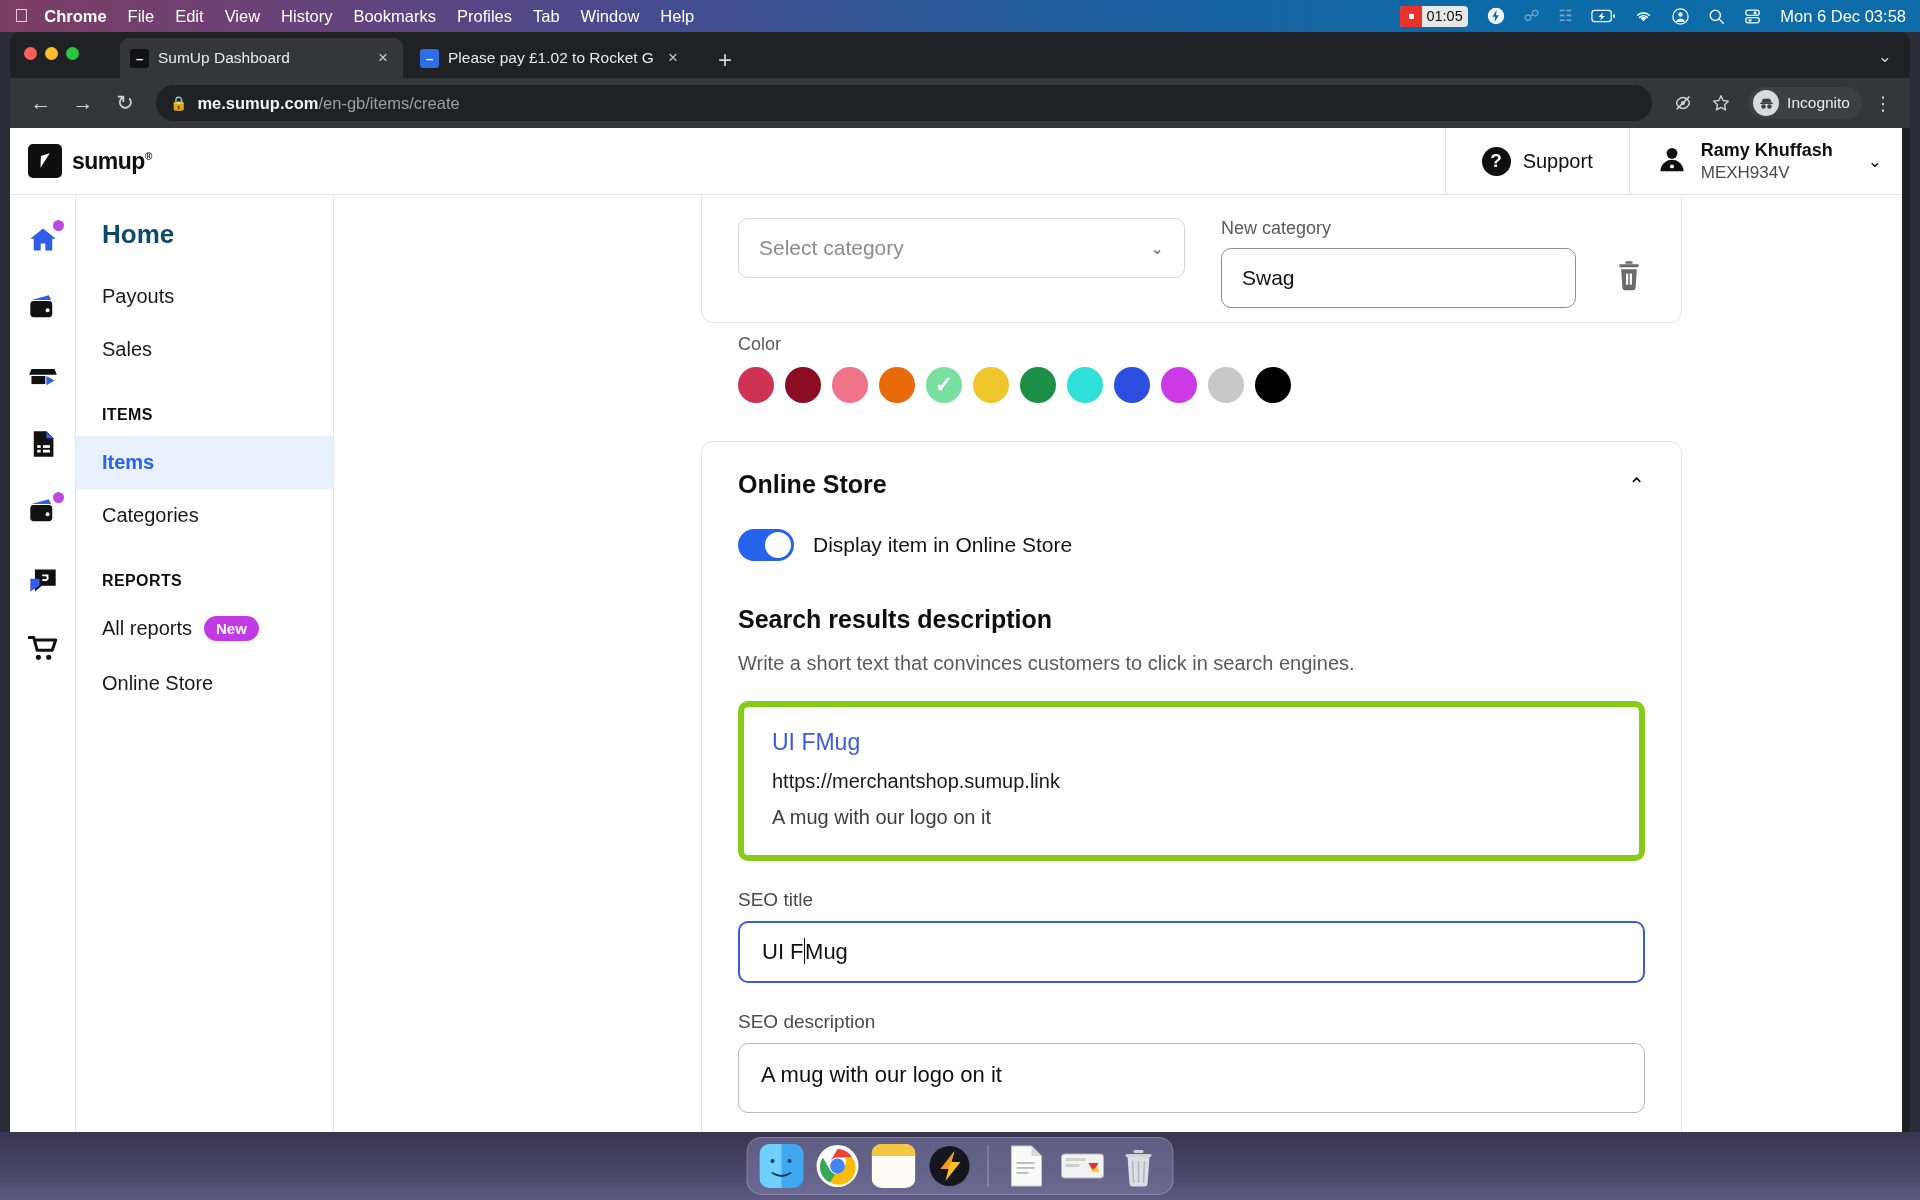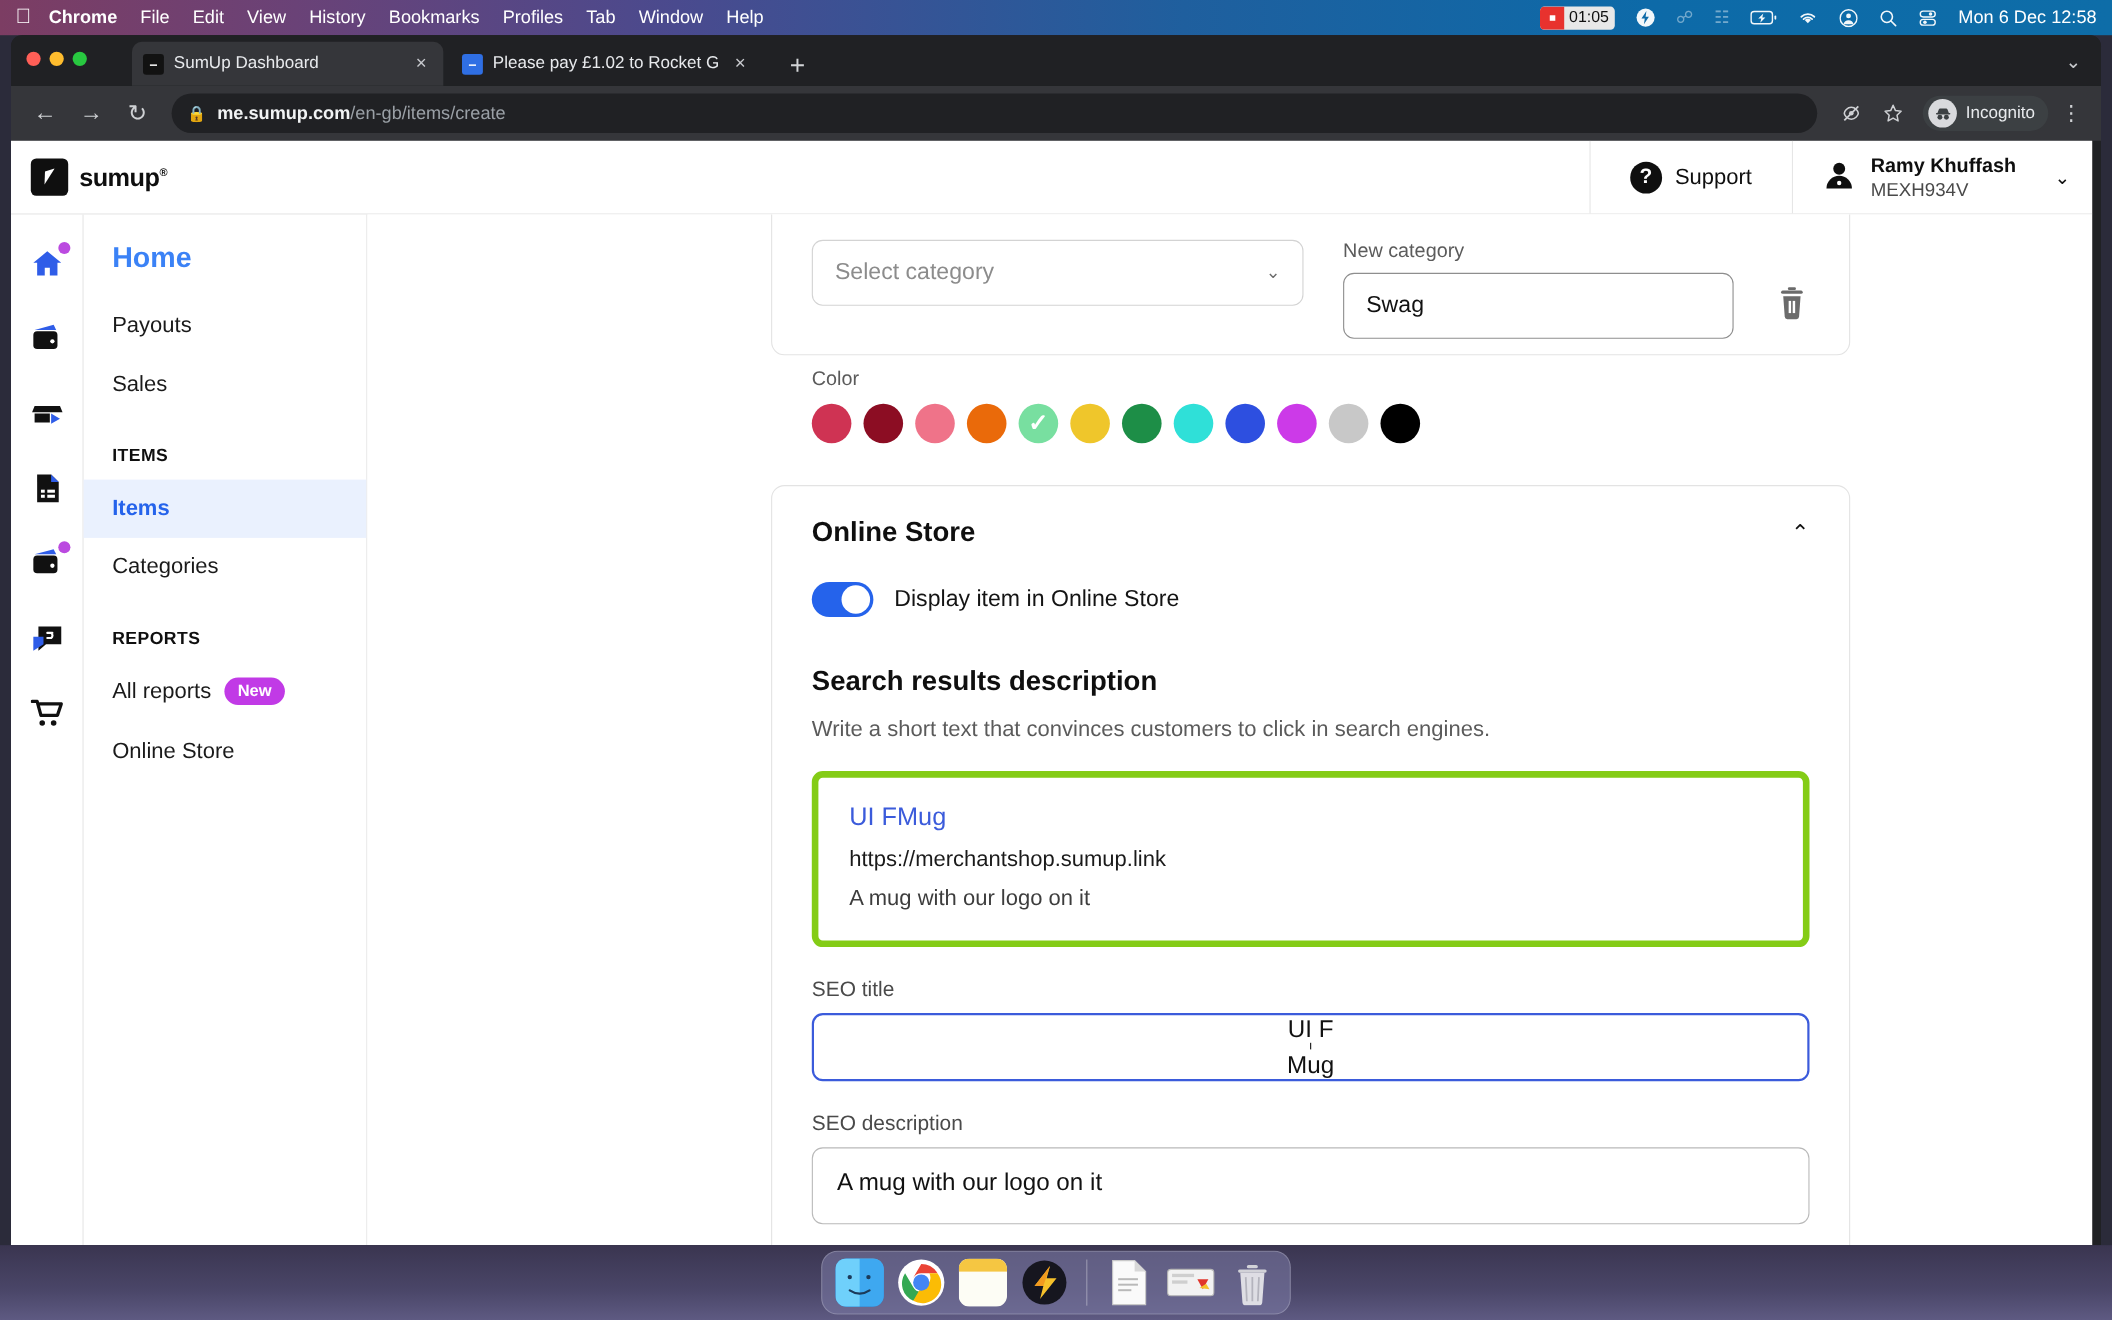--- a/index.html
+++ b/index.html
@@ -103,21 +103,21 @@
   .body-row { display: flex; height: 937px; }
 
   .railbar { width: 66px; border-right: 1px solid #e6e6e6; padding-top: 28px;
     display: flex; flex-direction: column; align-items: center; gap: 34px; flex: 0 0 66px; }
   .rail-ic { position: relative; width: 34px; height: 34px; display: flex;
     align-items: center; justify-content: center; }
   .rail-badge { position: absolute; top: -3px; right: -4px; width: 11px; height: 11px;
     border-radius: 50%; background: #bb4ae0; }
 
   .navcol { width: 258px; flex: 0 0 258px; border-right: 1px solid #e6e6e6; padding-top: 24px; }
-  .nav-home { font-size: 26px; font-weight: bold; color: #3b82f6; padding: 0 0 20px 26px; }
+  .nav-home { font-size: 26px; font-weight: bold; color: #0c4a6e; padding: 0 0 20px 26px; }
   .nav-item { font-size: 20px; color: #1a1a1a; padding: 15px 0 15px 26px; }
   .nav-item.active { color: #2563eb; font-weight: bold; background: #eaf1fe; }
   .nav-section { font-size: 16px; font-weight: bold; color: #0f0f0f;
     letter-spacing: .4px; padding: 30px 0 12px 26px; }
   .badge-new { display: inline-block; background: #c13ae6; color: #fff; font-size: 15px;
     font-weight: bold; border-radius: 13px; padding: 4px 12px; margin-left: 12px;
     vertical-align: middle; position: relative; top: -1px; }
 
   .content { flex: 1; background: #fff; position: relative; overflow: hidden; padding-left: 0; }
 
@@ -162,21 +162,21 @@
 
   .preview { margin-top: 26px; border: 6px solid #84cc16; border-radius: 10px;
     padding: 22px 28px 26px 28px; }
   .pv-title { font-size: 23px; color: #3b5bdb; margin-bottom: 14px; }
   .pv-url { font-size: 20px; color: #1a1a1a; margin-bottom: 13px; }
   .pv-desc { font-size: 20px; color: #3d3d3d; }
 
   .seo-lab { font-size: 19px; color: #4a4a4a; margin-top: 28px; margin-bottom: 10px; }
   .seo-input {
     height: 62px; border: 2px solid #3b5bdb; border-radius: 10px; display: flex;
-    align-items: center; padding: 0 22px; font-size: 22px; color: #111; flex-direction: column;
+    align-items: center; padding: 0 22px; font-size: 22px; color: #111;
   }
   .caret { display: inline-block; width: 1.5px; height: 26px; background: #111;
     vertical-align: middle; margin: 0 0px; position: relative; top: -1px; }
   .seo-desc-input {
     height: 70px; border: 1px solid #b9b9b9; border-radius: 10px; display: flex;
     align-items: flex-start; padding: 18px 22px; font-size: 22px; color: #111;
   }
 
   
   .desktopbg { position: absolute; left: 0; bottom: 0; width: 1920px; height: 68px;
@@ -247,21 +247,21 @@
           </svg>
       </span>
       <span class="mb-ic">
         <svg width="17" height="17" viewBox="0 0 20 20">
             <rect x="2" y="2.5" width="16" height="6.2" rx="3.1" fill="none" stroke="#fff" stroke-width="1.5"></rect>
             <circle cx="13" cy="5.6" r="1.9" fill="#fff"></circle>
             <rect x="2" y="11.3" width="16" height="6.2" rx="3.1" fill="none" stroke="#fff" stroke-width="1.5"></rect>
             <circle cx="7" cy="14.4" r="1.9" fill="#fff"></circle>
           </svg>
       </span>
-      <span class="mb-clock">Mon 6 Dec  12:58</span>
+      <span class="mb-clock">Mon 6 Dec  03:58</span>
     </div>
   </div>
 
   <div class="chrome">
 
     <div class="tabstrip">
       <div class="traffic">
         <span class="dot d-r"></span>
         <span class="dot d-y"></span>
         <span class="dot d-g"></span>

